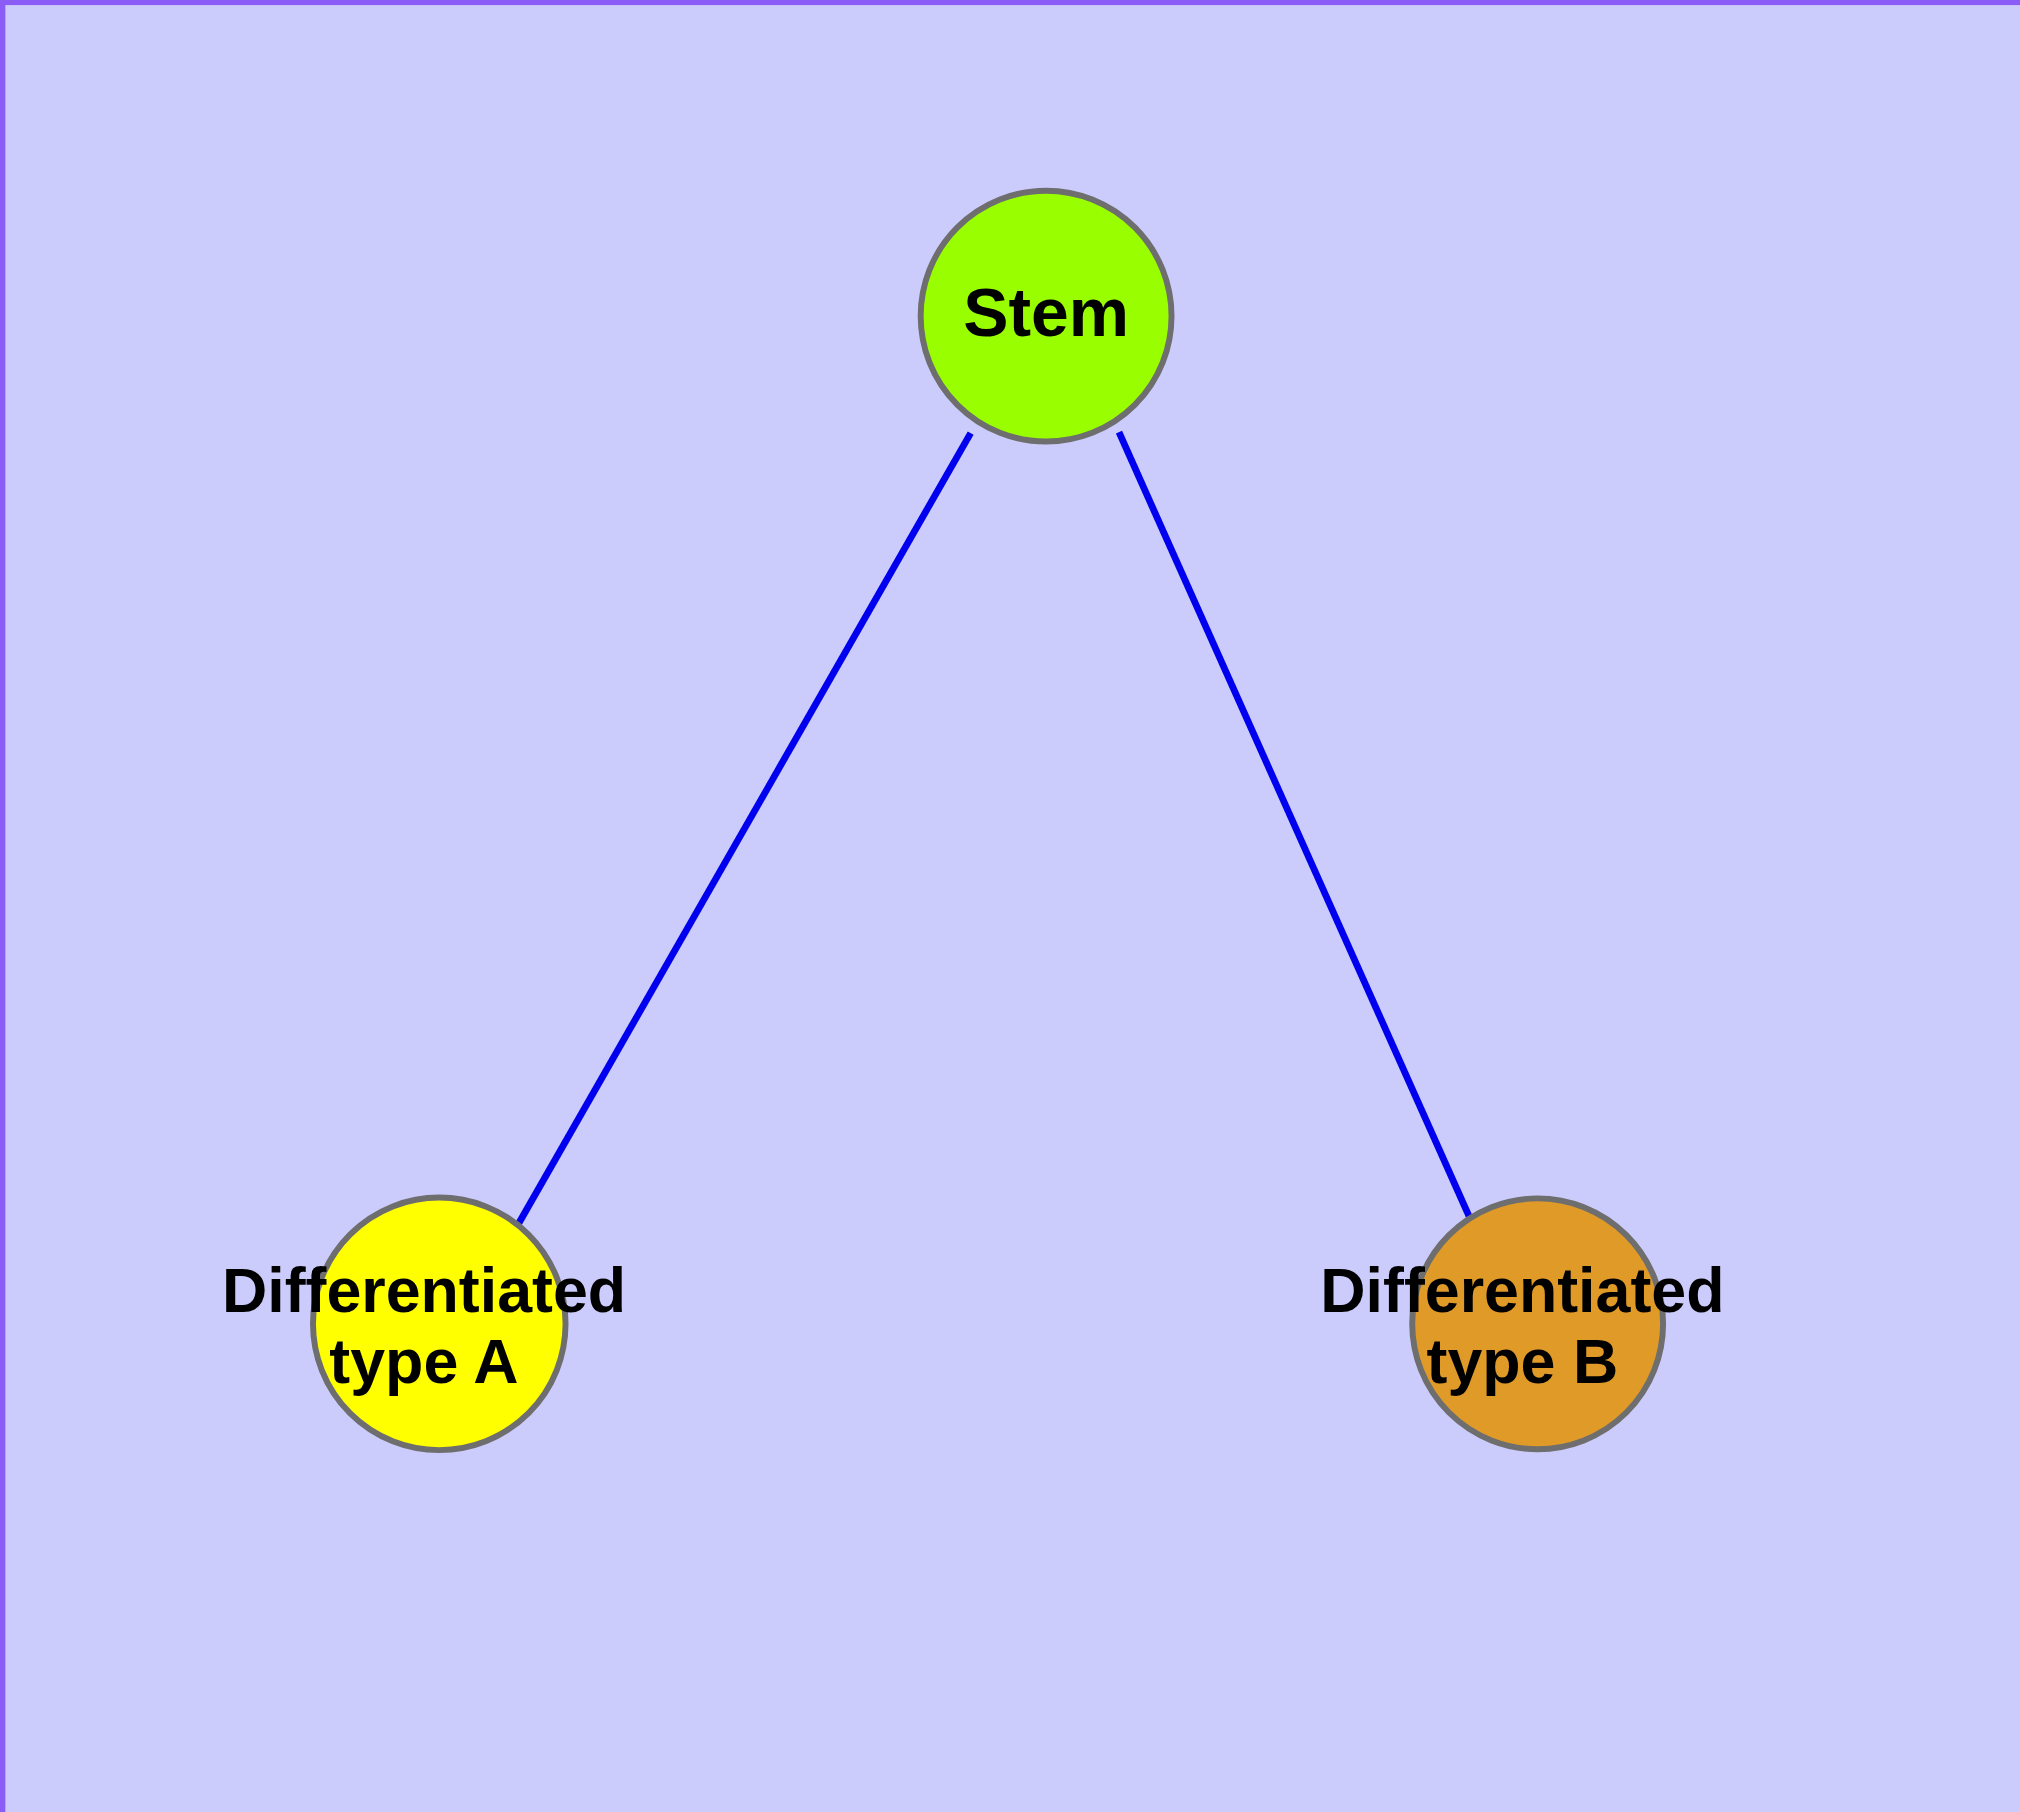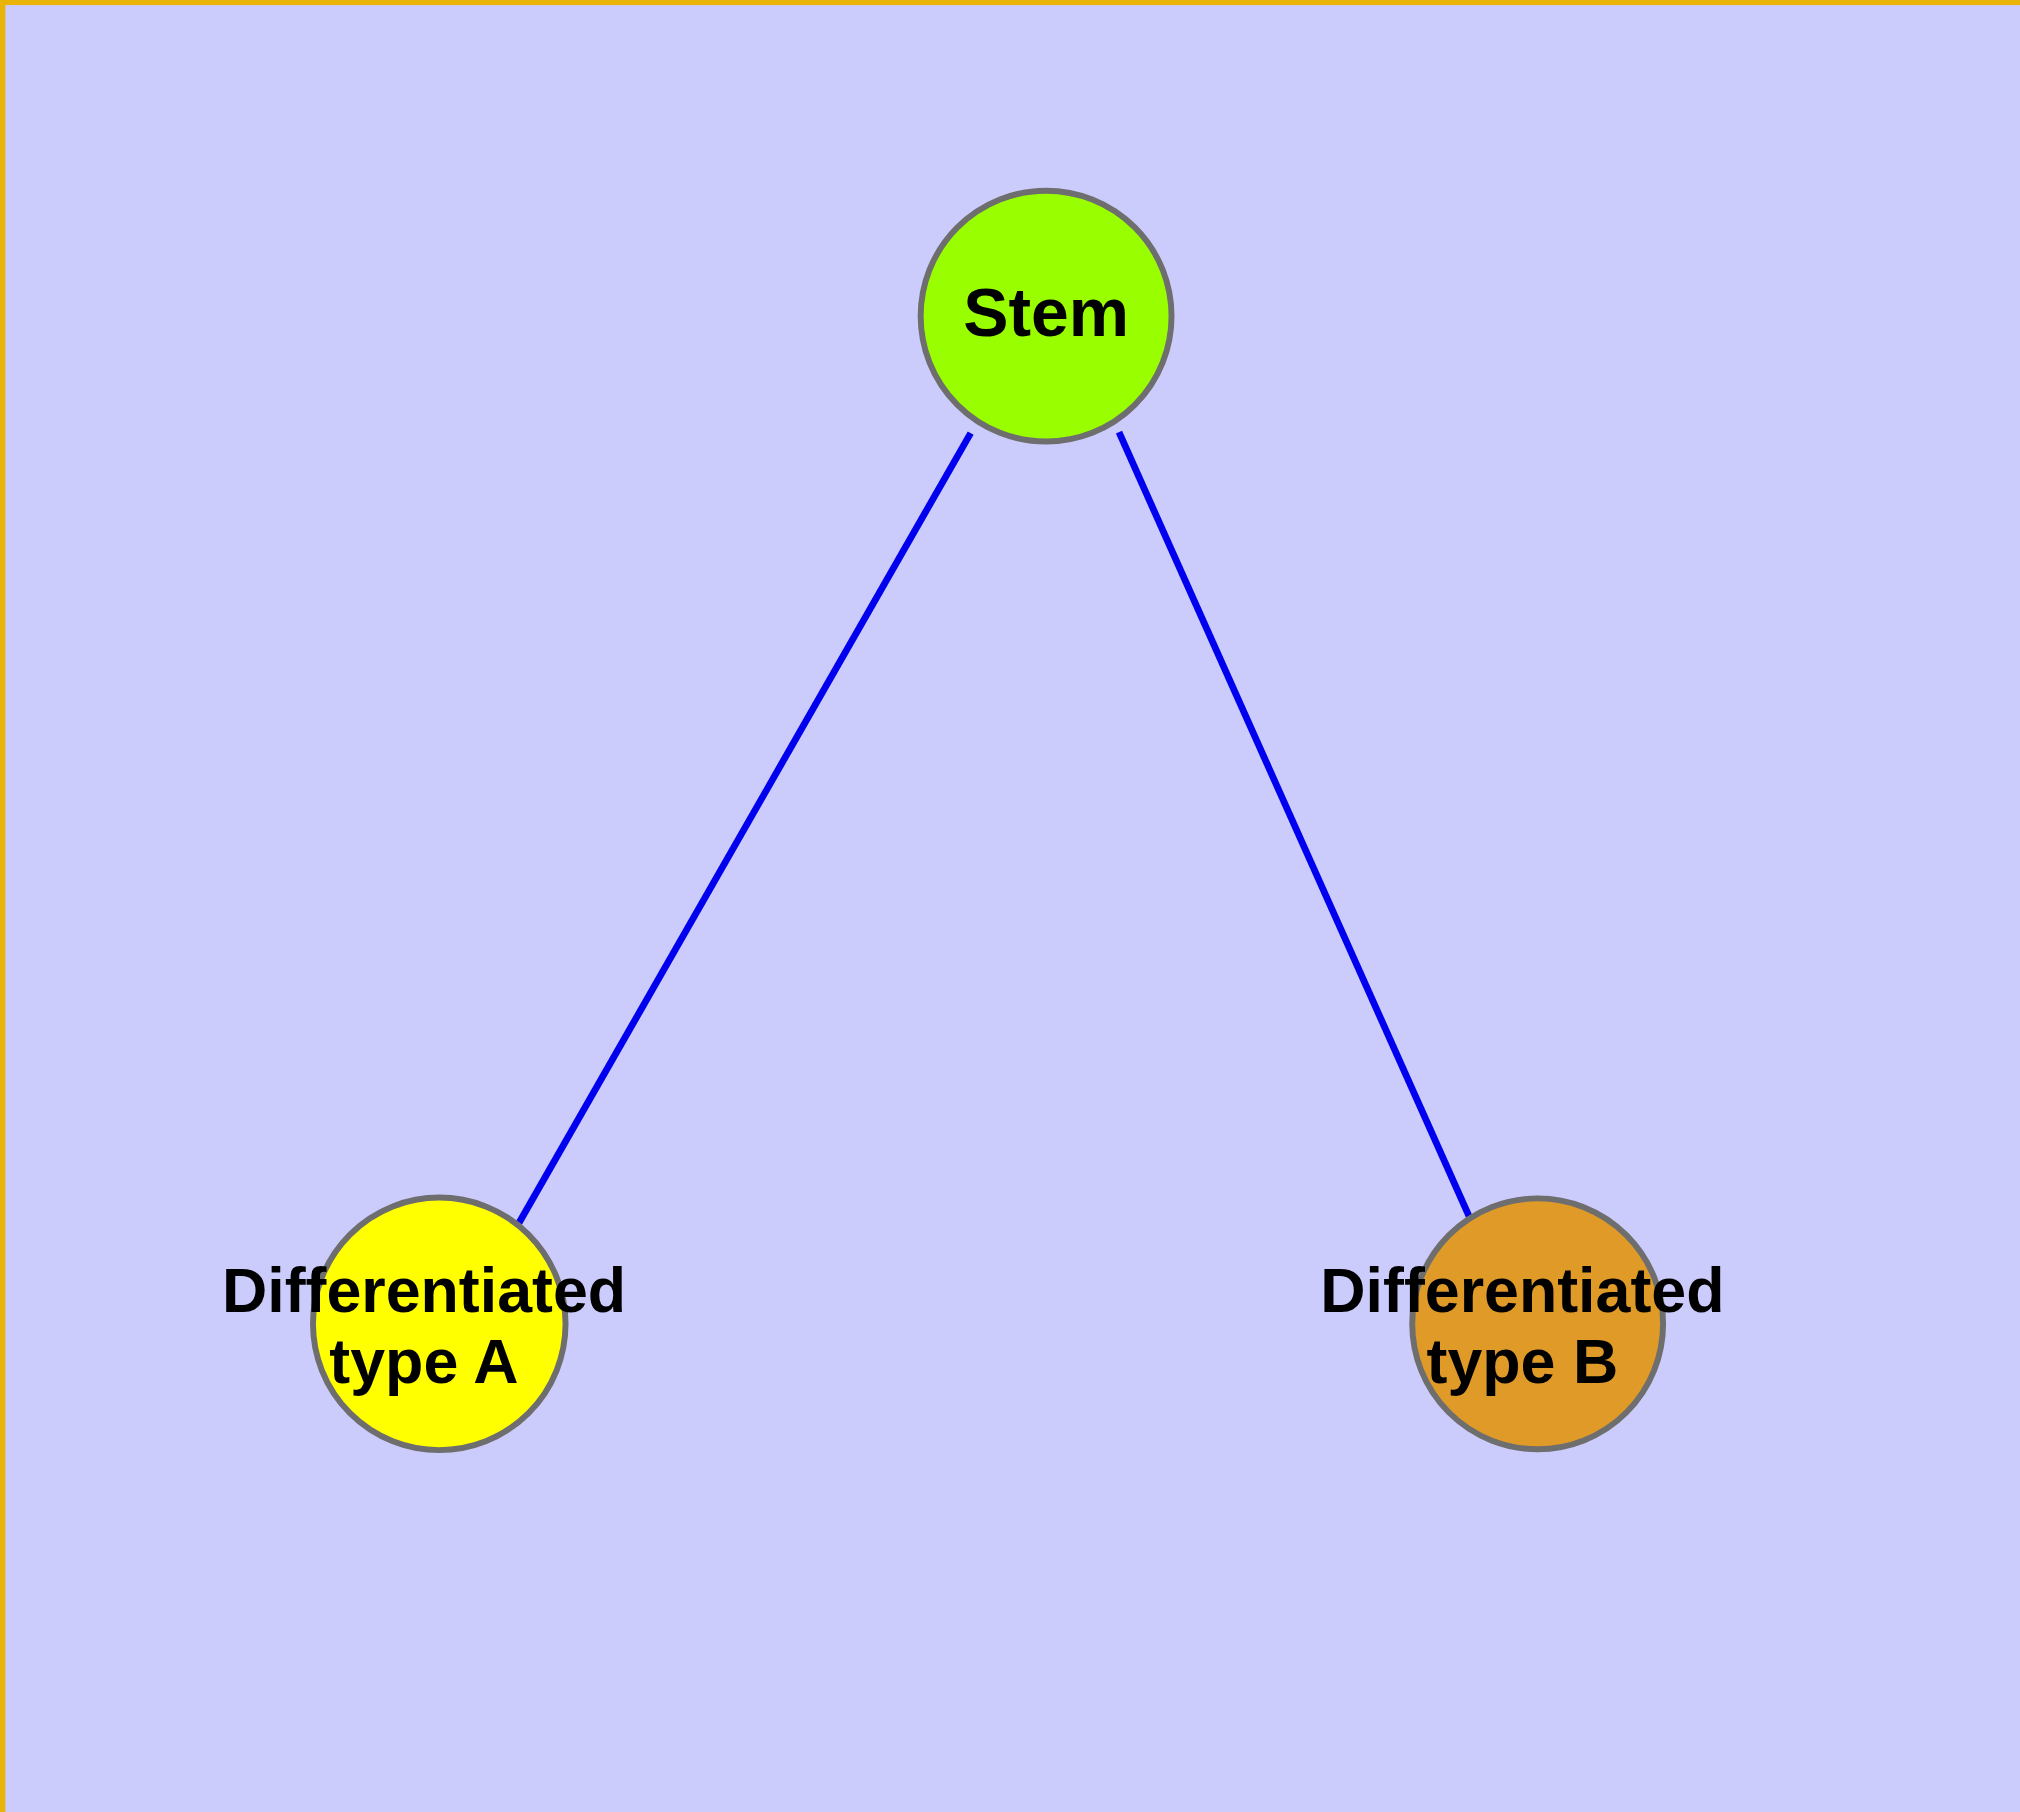--- a/index.html
+++ b/index.html
@@ -32,21 +32,21 @@
     font-family: "Liberation Sans", sans-serif;
     font-weight: bold;
     fill: #000000;
     text-anchor: middle;
     dominant-baseline: middle;
   }
 </style>
 </head>
 <body style="width: 2021px; height: 1812px;">
 
-<div id="canvas" style="width: 2021px; height: 1812px; background: #eab308;">
+<div id="canvas" style="width: 2021px; height: 1812px; background: #8b5cf6;">
   <svg id="graph-svg" viewBox="0 0 2384 2138" xmlns="http://www.w3.org/2000/svg">
 
     <rect id="bg-rect" x="6" y="6" width="2378" height="2132" fill="#ccccfc"></rect>
 
     <g id="edges-group">
         <line x1="1145" y1="511" x2="612" y2="1443" stroke="#0000ee" stroke-width="8" stroke-linecap="butt"></line>
         <line x1="1320" y1="510" x2="1733" y2="1435" stroke="#0000ee" stroke-width="8" stroke-linecap="butt"></line>
       </g>
     <g id="nodes-group">
         <g>

